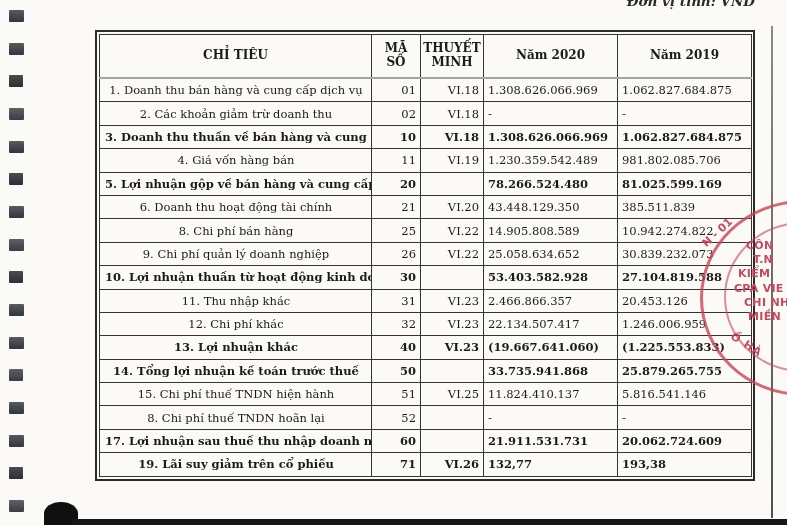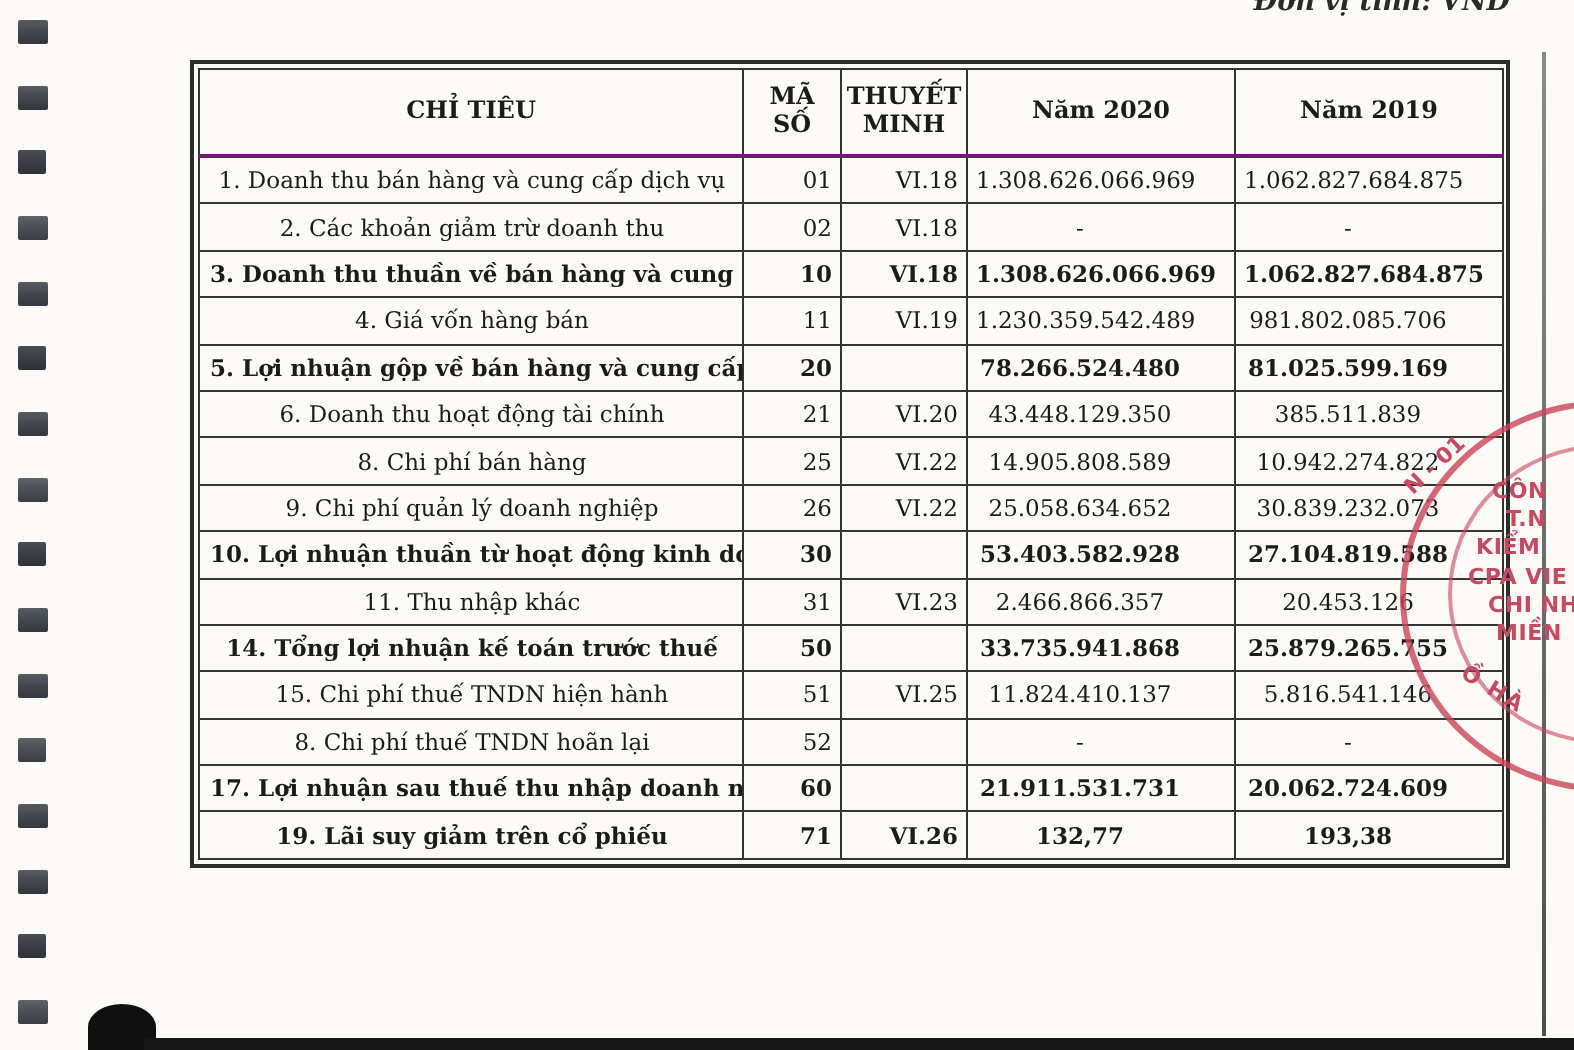--- a/index.html
+++ b/index.html
@@ -25,25 +25,25 @@
   
   .page-edge-line { position:absolute; left:771px; top:26px; width:2px; height:492px;
     background:linear-gradient(180deg,#8a8a8a,#4f4f4f); }
 
   
   .table-wrap { position:absolute; left:95px; top:30px; width:660px;
     border:2px solid #2c2c2c; padding:2px; box-sizing:border-box; background:#fbfaf6; }
   table { width:100%; border-collapse:collapse; border:1px solid #2c2c2c; table-layout:fixed; }
   th, td { border:1px solid #343434; overflow:hidden; white-space:nowrap; }
   thead th { height:40px; font-size:12px; font-weight:bold; text-align:center;
-    line-height:1.15; padding:1px 2px; border-bottom:2px solid #701a75; white-space:normal; }
+    line-height:1.15; padding:1px 2px; border-bottom:2px solid #a3a3a3; white-space:normal; }
   tbody td { height:22.4px; font-size:11.5px; padding:0 4px; vertical-align:middle; }
   .c-label { text-align:center; padding-left:5px; }
   .c-code, .c-note { text-align:right; }
-  .c-num { text-align:center; padding-right:25px; }
+  .c-num { text-align:left; padding-right:25px; }
   tr.row-bold td { font-weight:bold; }
   tr.row-italic td { font-style:italic; }
 
   
   .stamp-outer { position:absolute; left:700px; top:200px; width:200px; height:190px;
     border:3px solid rgba(203,67,88,.8); border-radius:50%; }
   .stamp-inner { position:absolute; left:724px; top:222px; width:152px; height:146px;
     border:2px solid rgba(203,67,88,.6); border-radius:50%; }
   .stamp-lines { position:absolute; left:700px; top:239px; }
   .stamp-line { color:#c7495f; font-weight:bold; font-size:11px; line-height:14.2px;
@@ -174,20 +174,34 @@
           <td class="c-num">53.403.582.928</td>
           <td class="c-num">27.104.819.588</td>
         </tr>
         <tr class="row-normal">
           <td class="c-label">11. Thu nhập khác</td>
           <td class="c-code">31</td>
           <td class="c-note">VI.23</td>
           <td class="c-num">2.466.866.357</td>
           <td class="c-num">20.453.126</td>
         </tr>
+        <tr class="row-normal">
+          <td class="c-label">12. Chi phí khác</td>
+          <td class="c-code">32</td>
+          <td class="c-note">VI.23</td>
+          <td class="c-num">22.134.507.417</td>
+          <td class="c-num">1.246.006.959</td>
+        </tr>
+        <tr class="row-bold">
+          <td class="c-label">13. Lợi nhuận khác</td>
+          <td class="c-code">40</td>
+          <td class="c-note">VI.23</td>
+          <td class="c-num">(19.667.641.060)</td>
+          <td class="c-num">(1.225.553.833)</td>
+        </tr>
         <tr class="row-bold">
           <td class="c-label">14. Tổng lợi nhuận kế toán trước thuế</td>
           <td class="c-code">50</td>
           <td class="c-note"></td>
           <td class="c-num">33.735.941.868</td>
           <td class="c-num">25.879.265.755</td>
         </tr>
         <tr class="row-normal">
           <td class="c-label">15. Chi phí thuế TNDN hiện hành</td>
           <td class="c-code">51</td>

